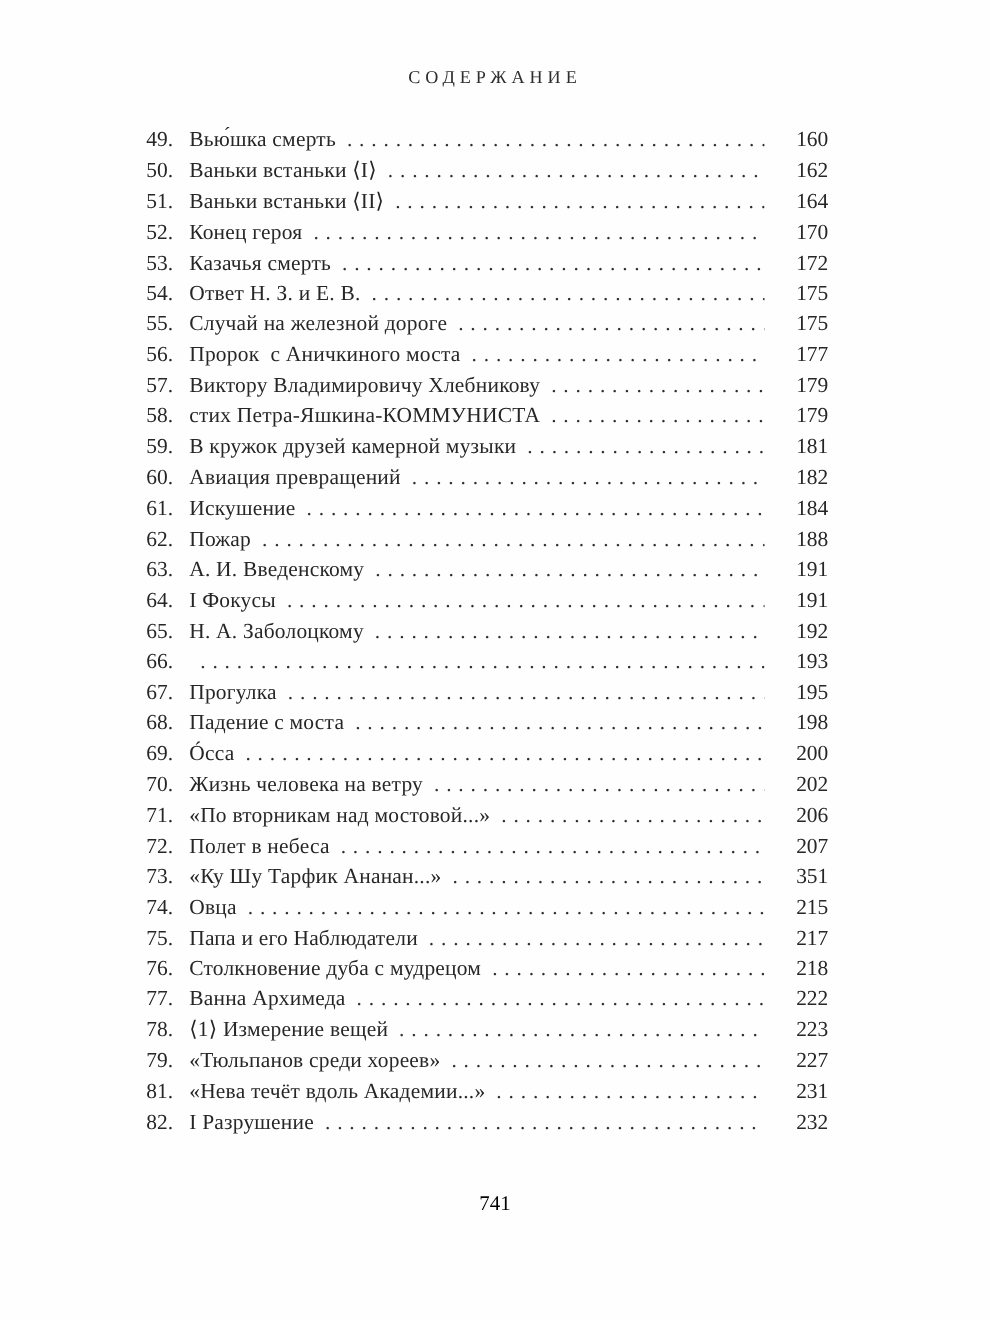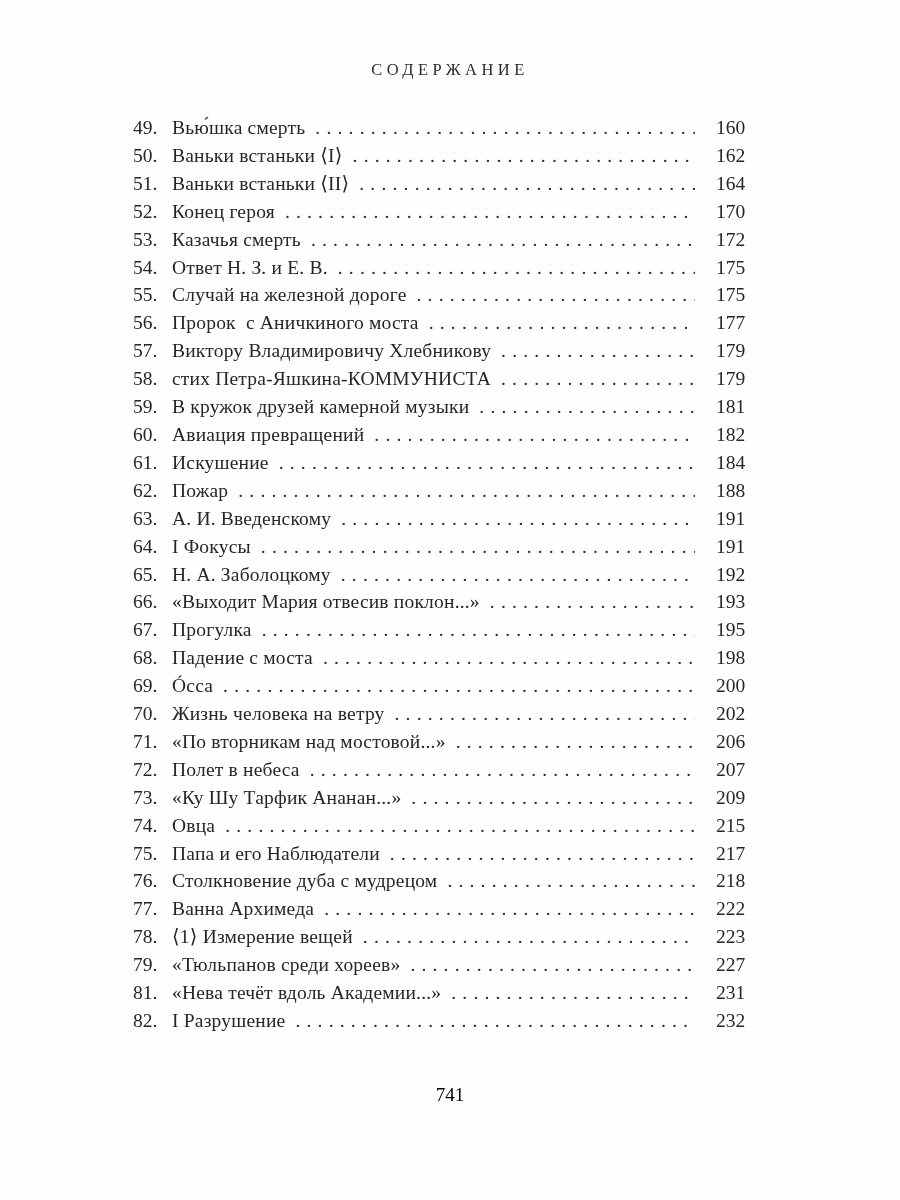--- a/index.html
+++ b/index.html
@@ -57,20 +57,21 @@
     min-width: 0;
   }
   .toc-leader::after {
     content: "......................................................................";
     letter-spacing: 6.2px;
     color: #2e2e2e;
   }
   .toc-page {
     flex: none;
     width: 37px;
+    text-align: right;
     margin-left: 12px;
   }
   .folio {
     position: absolute;
     top: 1084px;
     left: 0;
     width: 100%;
     text-align: center;
     font-size: 19px;
     color: #000000;
@@ -198,21 +199,20 @@
 
     <div class="toc-row">
       <span class="toc-num">65.</span>
       <span class="toc-title">Н. А. Заболоцкому</span>
       <span class="toc-leader"></span>
       <span class="toc-page">192</span>
     </div>
 
     <div class="toc-row">
       <span class="toc-num">66.</span>
-      <span class="toc-title">«Выходит Мария отвесив поклон...»</span>
       <span class="toc-leader"></span>
       <span class="toc-page">193</span>
     </div>
 
     <div class="toc-row">
       <span class="toc-num">67.</span>
       <span class="toc-title">Прогулка</span>
       <span class="toc-leader"></span>
       <span class="toc-page">195</span>
     </div>
@@ -249,21 +249,21 @@
       <span class="toc-num">72.</span>
       <span class="toc-title">Полет в небеса</span>
       <span class="toc-leader"></span>
       <span class="toc-page">207</span>
     </div>
 
     <div class="toc-row">
       <span class="toc-num">73.</span>
       <span class="toc-title">«Ку Шу Тарфик Ананан...»</span>
       <span class="toc-leader"></span>
-      <span class="toc-page">209</span>
+      <span class="toc-page">351</span>
     </div>
 
     <div class="toc-row">
       <span class="toc-num">74.</span>
       <span class="toc-title">Овца</span>
       <span class="toc-leader"></span>
       <span class="toc-page">215</span>
     </div>
 
     <div class="toc-row">

